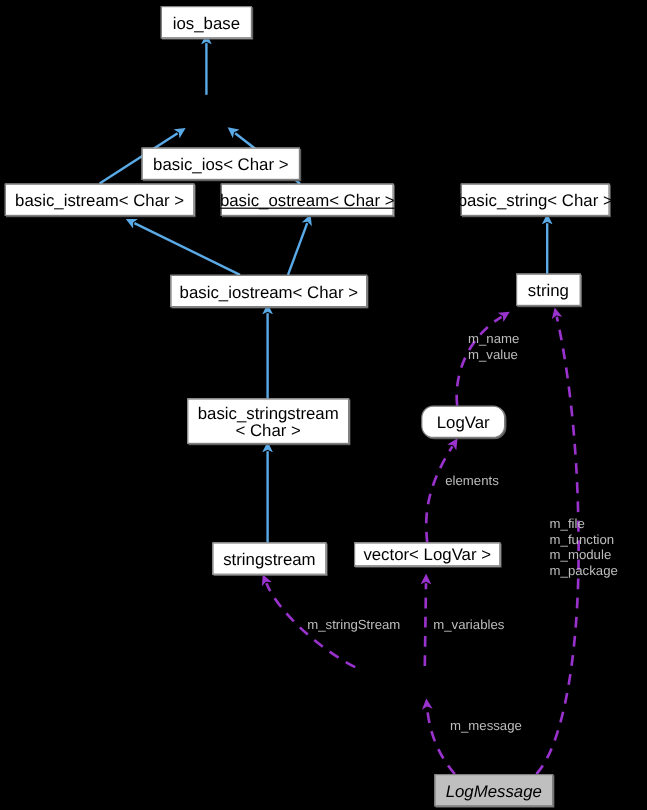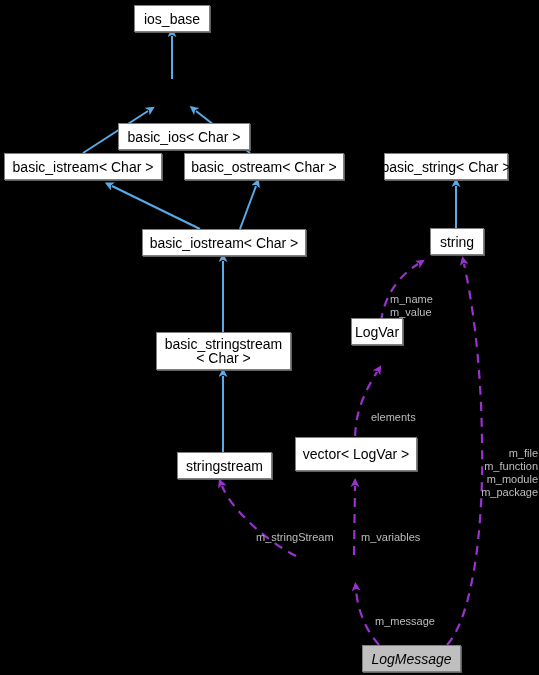--- a/index.html
+++ b/index.html
@@ -42,23 +42,22 @@
   .node.highlight {
     background: #bfbfbf;
   }
   .edge-label {
     position: absolute;
     color: #bdbdbd;
     font-size: 11px;
     line-height: 13px;
     white-space: pre;
     z-index: 6;
-    margin-top: 16px;
   }
-  .edge-label.align-right { text-align: right; }
+  .edge-label.align-right { text-align: left; }
   .edge-label.align-left { text-align: left; }
 </style>
 </head>
 <body>
 
 <div id="diagram">
 
   <svg id="edges" viewBox="0 0 539 675" width="539" height="675" xmlns="http://www.w3.org/2000/svg">
     <defs>
       <marker id="arrow-blue" markerWidth="9" markerHeight="9" refX="1" refY="4.5" orient="auto" markerUnits="userSpaceOnUse">
@@ -89,36 +88,36 @@
       <path d="M 447,645 C 470,620 484,540 482,440 C 481,360 472,300 464,264"></path>
     </g>
   </svg>
 
   <div class="node" style="left:134px;top:5px;width:76px;height:27px;">ios_base</div>
 
   <div class="node" style="left:118px;top:79px;width:132px;height:27px;margin-top:44px;">basic_ios&lt; Char &gt;</div>
 
   <div class="node" style="left:4px;top:153px;width:158px;height:27px;">basic_istream&lt; Char &gt;</div>
 
-  <div class="node" style="left:184px;top:153px;width:160px;height:27px;">basic_ostream&lt; Char &gt;</div>
+  <div class="node" style="left:184px;top:153px;width:144px;height:27px;text-decoration:underline;">basic_ostream&lt; Char &gt;</div>
 
   <div class="node" style="left:384px;top:153px;width:124px;height:27px;">basic_string&lt; Char &gt;</div>
 
   <div class="node" style="left:142px;top:229px;width:164px;height:27px;">basic_iostream&lt; Char &gt;</div>
 
   <div class="node" style="left:430px;top:228px;width:54px;height:27px;">string</div>
 
   <div class="node" style="left:156px;top:332px;width:135px;height:38px;">basic_stringstream
 &lt; Char &gt;</div>
 
-  <div class="node" style="left:351px;top:318px;width:52px;height:27px;">LogVar</div>
+  <div class="node" style="left:351px;top:338px;width:70px;height:27px;border-radius:10px;">LogVar</div>
 
   <div class="node" style="left:177px;top:452px;width:95px;height:27px;">stringstream</div>
 
-  <div class="node" style="left:295px;top:437px;width:122px;height:34px;">vector&lt; LogVar &gt;</div>
+  <div class="node" style="left:295px;top:452px;width:122px;height:20px;">vector&lt; LogVar &gt;</div>
 
 
   <div class="node highlight" style="left:362px;top:645px;width:99px;height:27px;font-style:italic;">LogMessage</div>
 
   <div class="edge-label align-left" style="left:390px;top:277px;">m_name
 m_value</div>
 
   <div class="edge-label align-left" style="left:371px;top:395px;">elements</div>
 
   <div class="edge-label align-right" style="left:458px;top:431px;width:80px;">m_file

